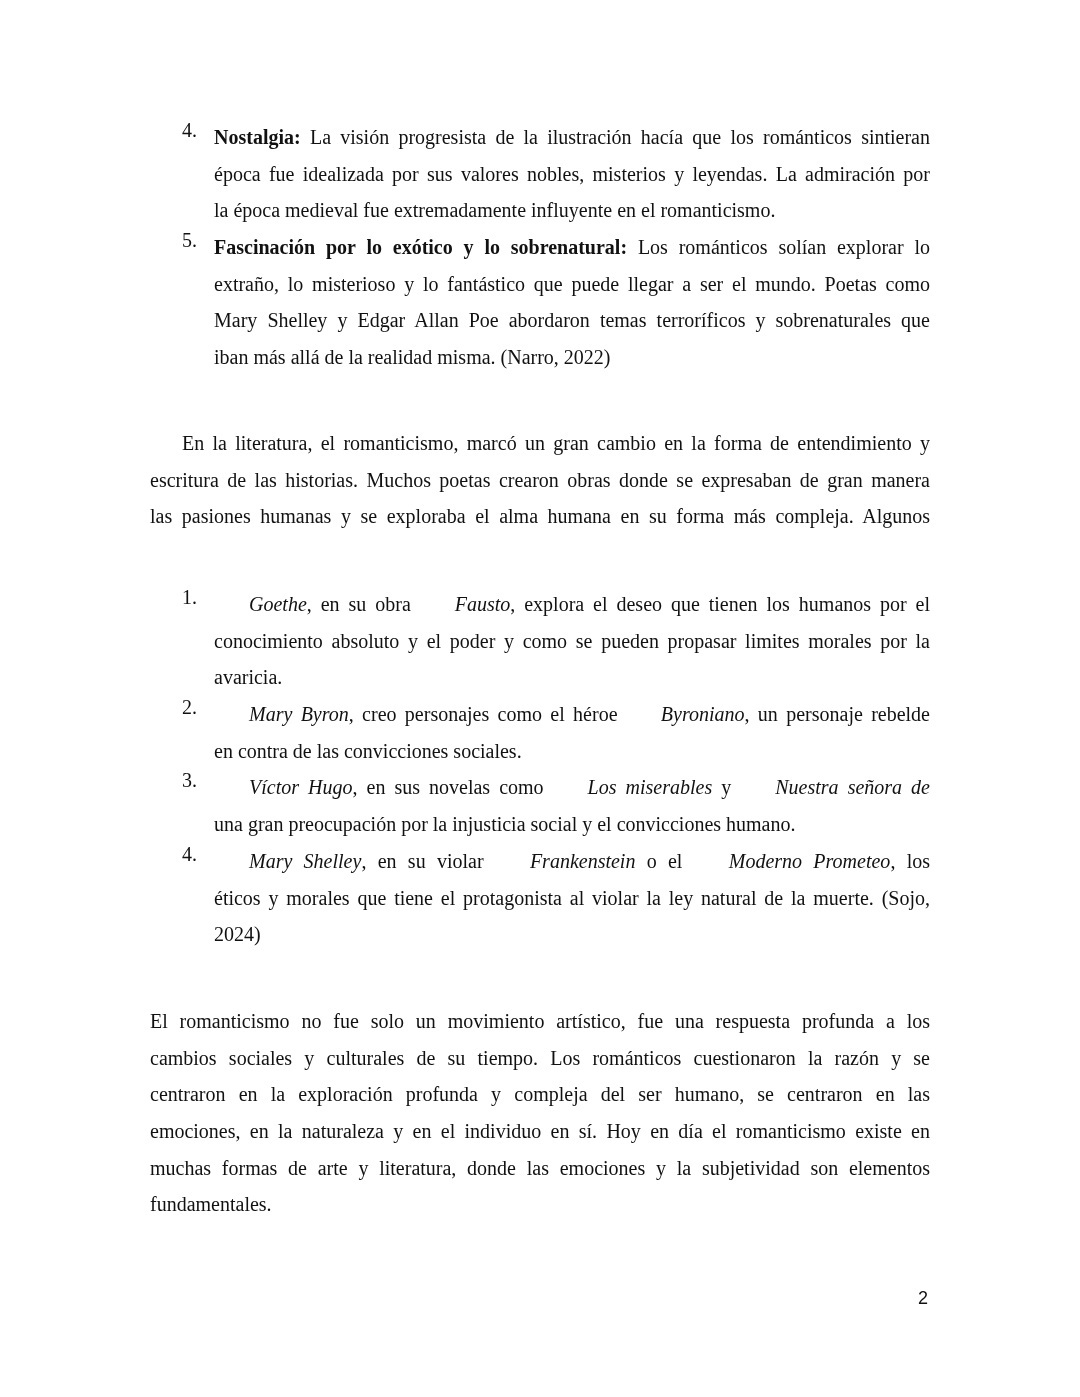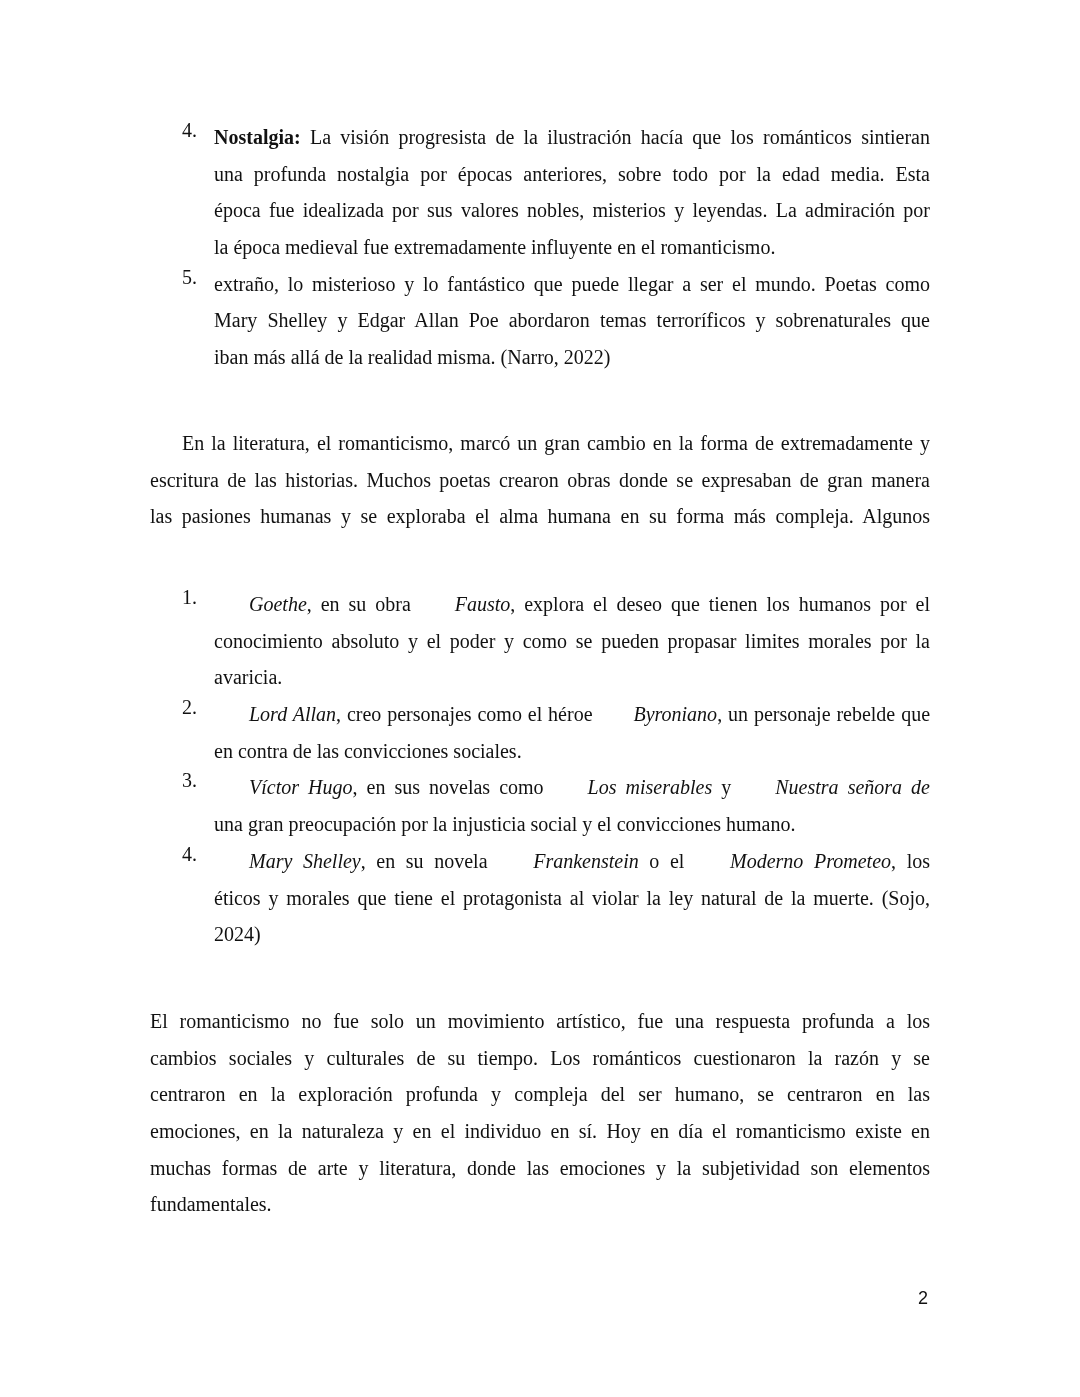--- a/index.html
+++ b/index.html
@@ -23,58 +23,58 @@
 </style>
 </head>
 <body>
 
 <div class="page">
 
   <div class="text-block" style="top:119px;">
     <div>
       <span class="num" style="left:32px;">4.</span>
       <div class="line j ind"><b>Nostalgia:</b><span> La visión progresista de la ilustración hacía que los románticos sintieran</span></div>
-      <div class="line j ind">una profunda nostalgia por épocas anteriores, sobre todo por la edad media. Esta</div>
       <div class="line j ind">época fue idealizada por sus valores nobles, misterios y leyendas. La admiración por</div>
       <div class="line ind">la época medieval fue extremadamente influyente en el romanticismo.</div>
     </div>
     <div style="position:relative;">
       <span class="num" style="left:32px;">5.</span>
+      <div class="line j ind"><b>Fascinación por lo exótico y lo sobrenatural:</b><span> Los románticos solían explorar lo</span></div>
       <div class="line j ind">extraño, lo misterioso y lo fantástico que puede llegar a ser el mundo. Poetas como</div>
       <div class="line j ind">Mary Shelley y Edgar Allan Poe abordaron temas terroríficos y sobrenaturales que</div>
       <div class="line ind">iban más allá de la realidad misma. (Narro, 2022)</div>
     </div>
   </div>
 
   <div class="text-block" style="top:425px;">
-    <div class="line j para-indent">En la literatura, el romanticismo, marcó un gran cambio en la forma de extremadamente y</div>
+    <div class="line j para-indent">En la literatura, el romanticismo, marcó un gran cambio en la forma de entendimiento y</div>
     <div class="line j">escritura de las historias. Muchos poetas crearon obras donde se expresaban de gran manera</div>
     <div class="line j">las pasiones humanas y se exploraba el alma humana en su forma más compleja. Algunos</div>
   </div>
 
   <div class="text-block" style="top:586px;">
     <div style="position:relative;">
       <span class="num" style="left:32px;">1.</span>
       <div class="line j ind"><i>Goethe</i><span>, en su obra </span><i>Fausto</i><span>, explora el deseo que tienen los humanos por el</span></div>
       <div class="line j ind">conocimiento absoluto y el poder y como se pueden propasar limites morales por la</div>
       <div class="line ind">avaricia.</div>
     </div>
     <div style="position:relative;">
       <span class="num" style="left:32px;">2.</span>
-      <div class="line j ind"><i>Lord Allan</i><span>, creo personajes como el héroe </span><i>Byroniano</i><span>, un personaje rebelde que lucha</span></div>
+      <div class="line j ind"><i>Mary Byron</i><span>, creo personajes como el héroe </span><i>Byroniano</i><span>, un personaje rebelde que lucha</span></div>
       <div class="line ind">en contra de las convicciones sociales.</div>
     </div>
     <div style="position:relative;">
       <span class="num" style="left:32px;">3.</span>
       <div class="line j ind"><i>Víctor Hugo</i><span>, en sus novelas como </span><i>Los miserables</i><span> y </span><i>Nuestra señora de París</i><span>, muestra</span></div>
       <div class="line ind">una gran preocupación por la injusticia social y el convicciones humano.</div>
     </div>
     <div style="position:relative;">
       <span class="num" style="left:32px;">4.</span>
-      <div class="line j ind"><i>Mary Shelley</i><span>, en su novela </span><i>Frankenstein</i><span> o el </span><i>Moderno Prometeo</i><span>, los grandes dilemas</span></div>
+      <div class="line j ind"><i>Mary Shelley</i><span>, en su violar </span><i>Frankenstein</i><span> o el </span><i>Moderno Prometeo</i><span>, los grandes dilemas</span></div>
       <div class="line j ind">éticos y morales que tiene el protagonista al violar la ley natural de la muerte. (Sojo,</div>
       <div class="line ind">2024)</div>
     </div>
   </div>
 
   <div class="text-block" style="top:1003px;">
     <div class="line j">El romanticismo no fue solo un movimiento artístico, fue una respuesta profunda a los</div>
     <div class="line j">cambios sociales y culturales de su tiempo. Los románticos cuestionaron la razón y se</div>
     <div class="line j">centraron en la exploración profunda y compleja del ser humano, se centraron en las</div>
     <div class="line j">emociones, en la naturaleza y en el individuo en sí. Hoy en día el romanticismo existe en</div>

